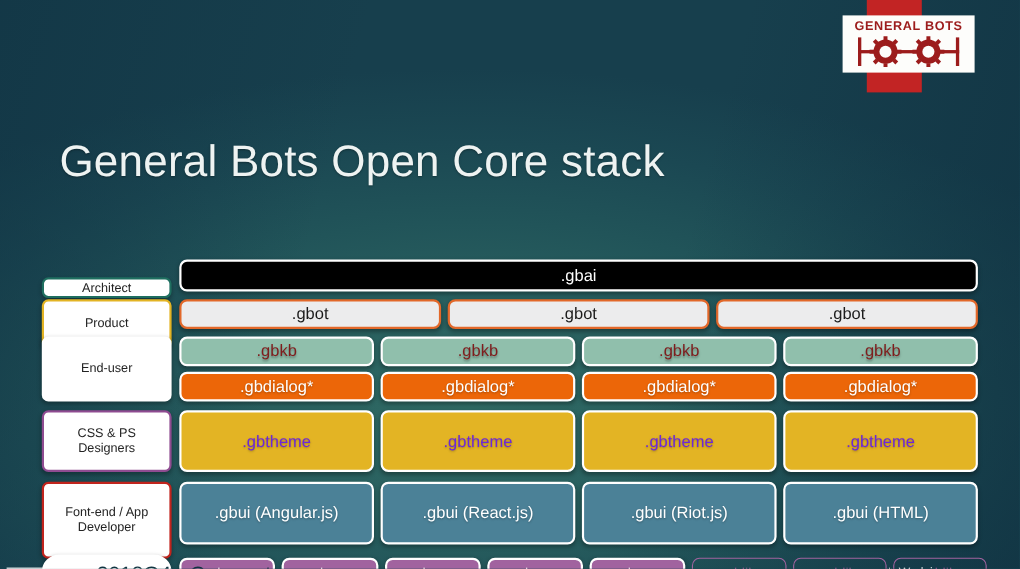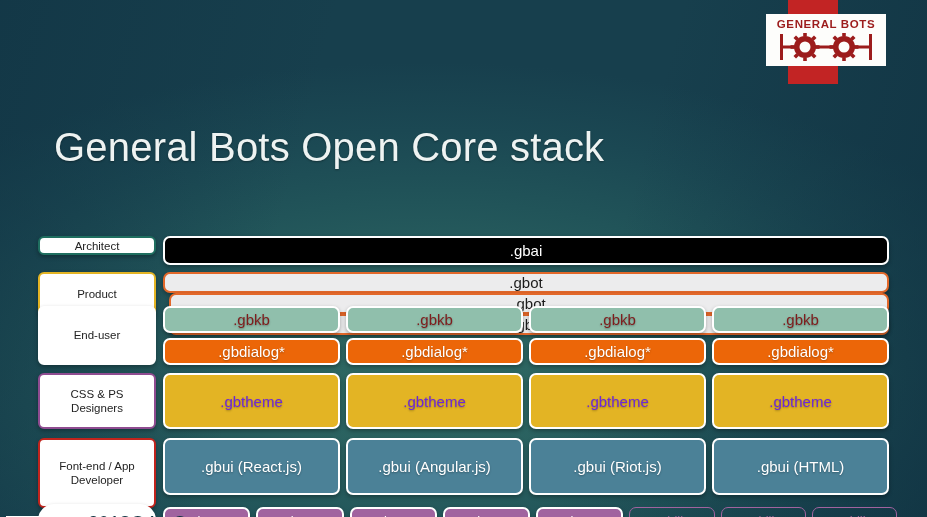--- a/index.html
+++ b/index.html
@@ -130,35 +130,35 @@
         </g>
       </svg>
     </div>
   </div>
 
   <div class="title">General Bots Open Core stack</div>
 
   <div class="grid">
 
     <div class="row" style="height:31px;">
-      <div class="label b-teal" style="top:0;height:19px;">
+      <div class="label b-teal" style="top:16px;height:19px;">
         <span>Architect</span>
       </div>
       <div class="cells" style="top:0;height:29px;">
         <div class="cell c-gbai" style="flex:1;height:29px;">
           <span>.gbai</span>
         </div>
       </div>
     </div>
 
     <div class="row" style="height:35px;">
       <div class="label b-gold" style="top:5px;height:45px;">
         <span>Product</span>
       </div>
-      <div class="cells" style="top:5px;height:25px;flex-direction:column;">
+      <div class="cells" style="top:5px;height:25px;">
         <div class="cell c-gbot" style="flex:1;height:27px;">
             <span>.gbot</span>
           </div>
         <div class="cell c-gbot" style="flex:1;height:27px;">
             <span>.gbot</span>
           </div>
         <div class="cell c-gbot" style="flex:1;height:27px;">
             <span>.gbot</span>
           </div>
       </div>
@@ -219,24 +219,24 @@
       </div>
     </div>
 
     <div class="row" style="height:67px;">
       <div class="label b-red" style="top:4px;height:70px;flex-direction:column;">
         <span>Font-end / App</span>
         <span>Developer</span>
       </div>
       <div class="cells" style="top:4px;height:57px;">
         <div class="cell c-gbui" style="flex:1;height:57px;">
+            <span>.gbui (Angular.js)</span>
+          </div>
+        <div class="cell c-gbui" style="flex:1;height:57px;">
             <span>.gbui (React.js)</span>
-          </div>
-        <div class="cell c-gbui" style="flex:1;height:57px;">
-            <span>.gbui (Angular.js)</span>
           </div>
         <div class="cell c-gbui" style="flex:1;height:57px;">
             <span>.gbui (Riot.js)</span>
           </div>
         <div class="cell c-gbui" style="flex:1;height:57px;">
             <span>.gbui (HTML)</span>
           </div>
       </div>
     </div>
 

